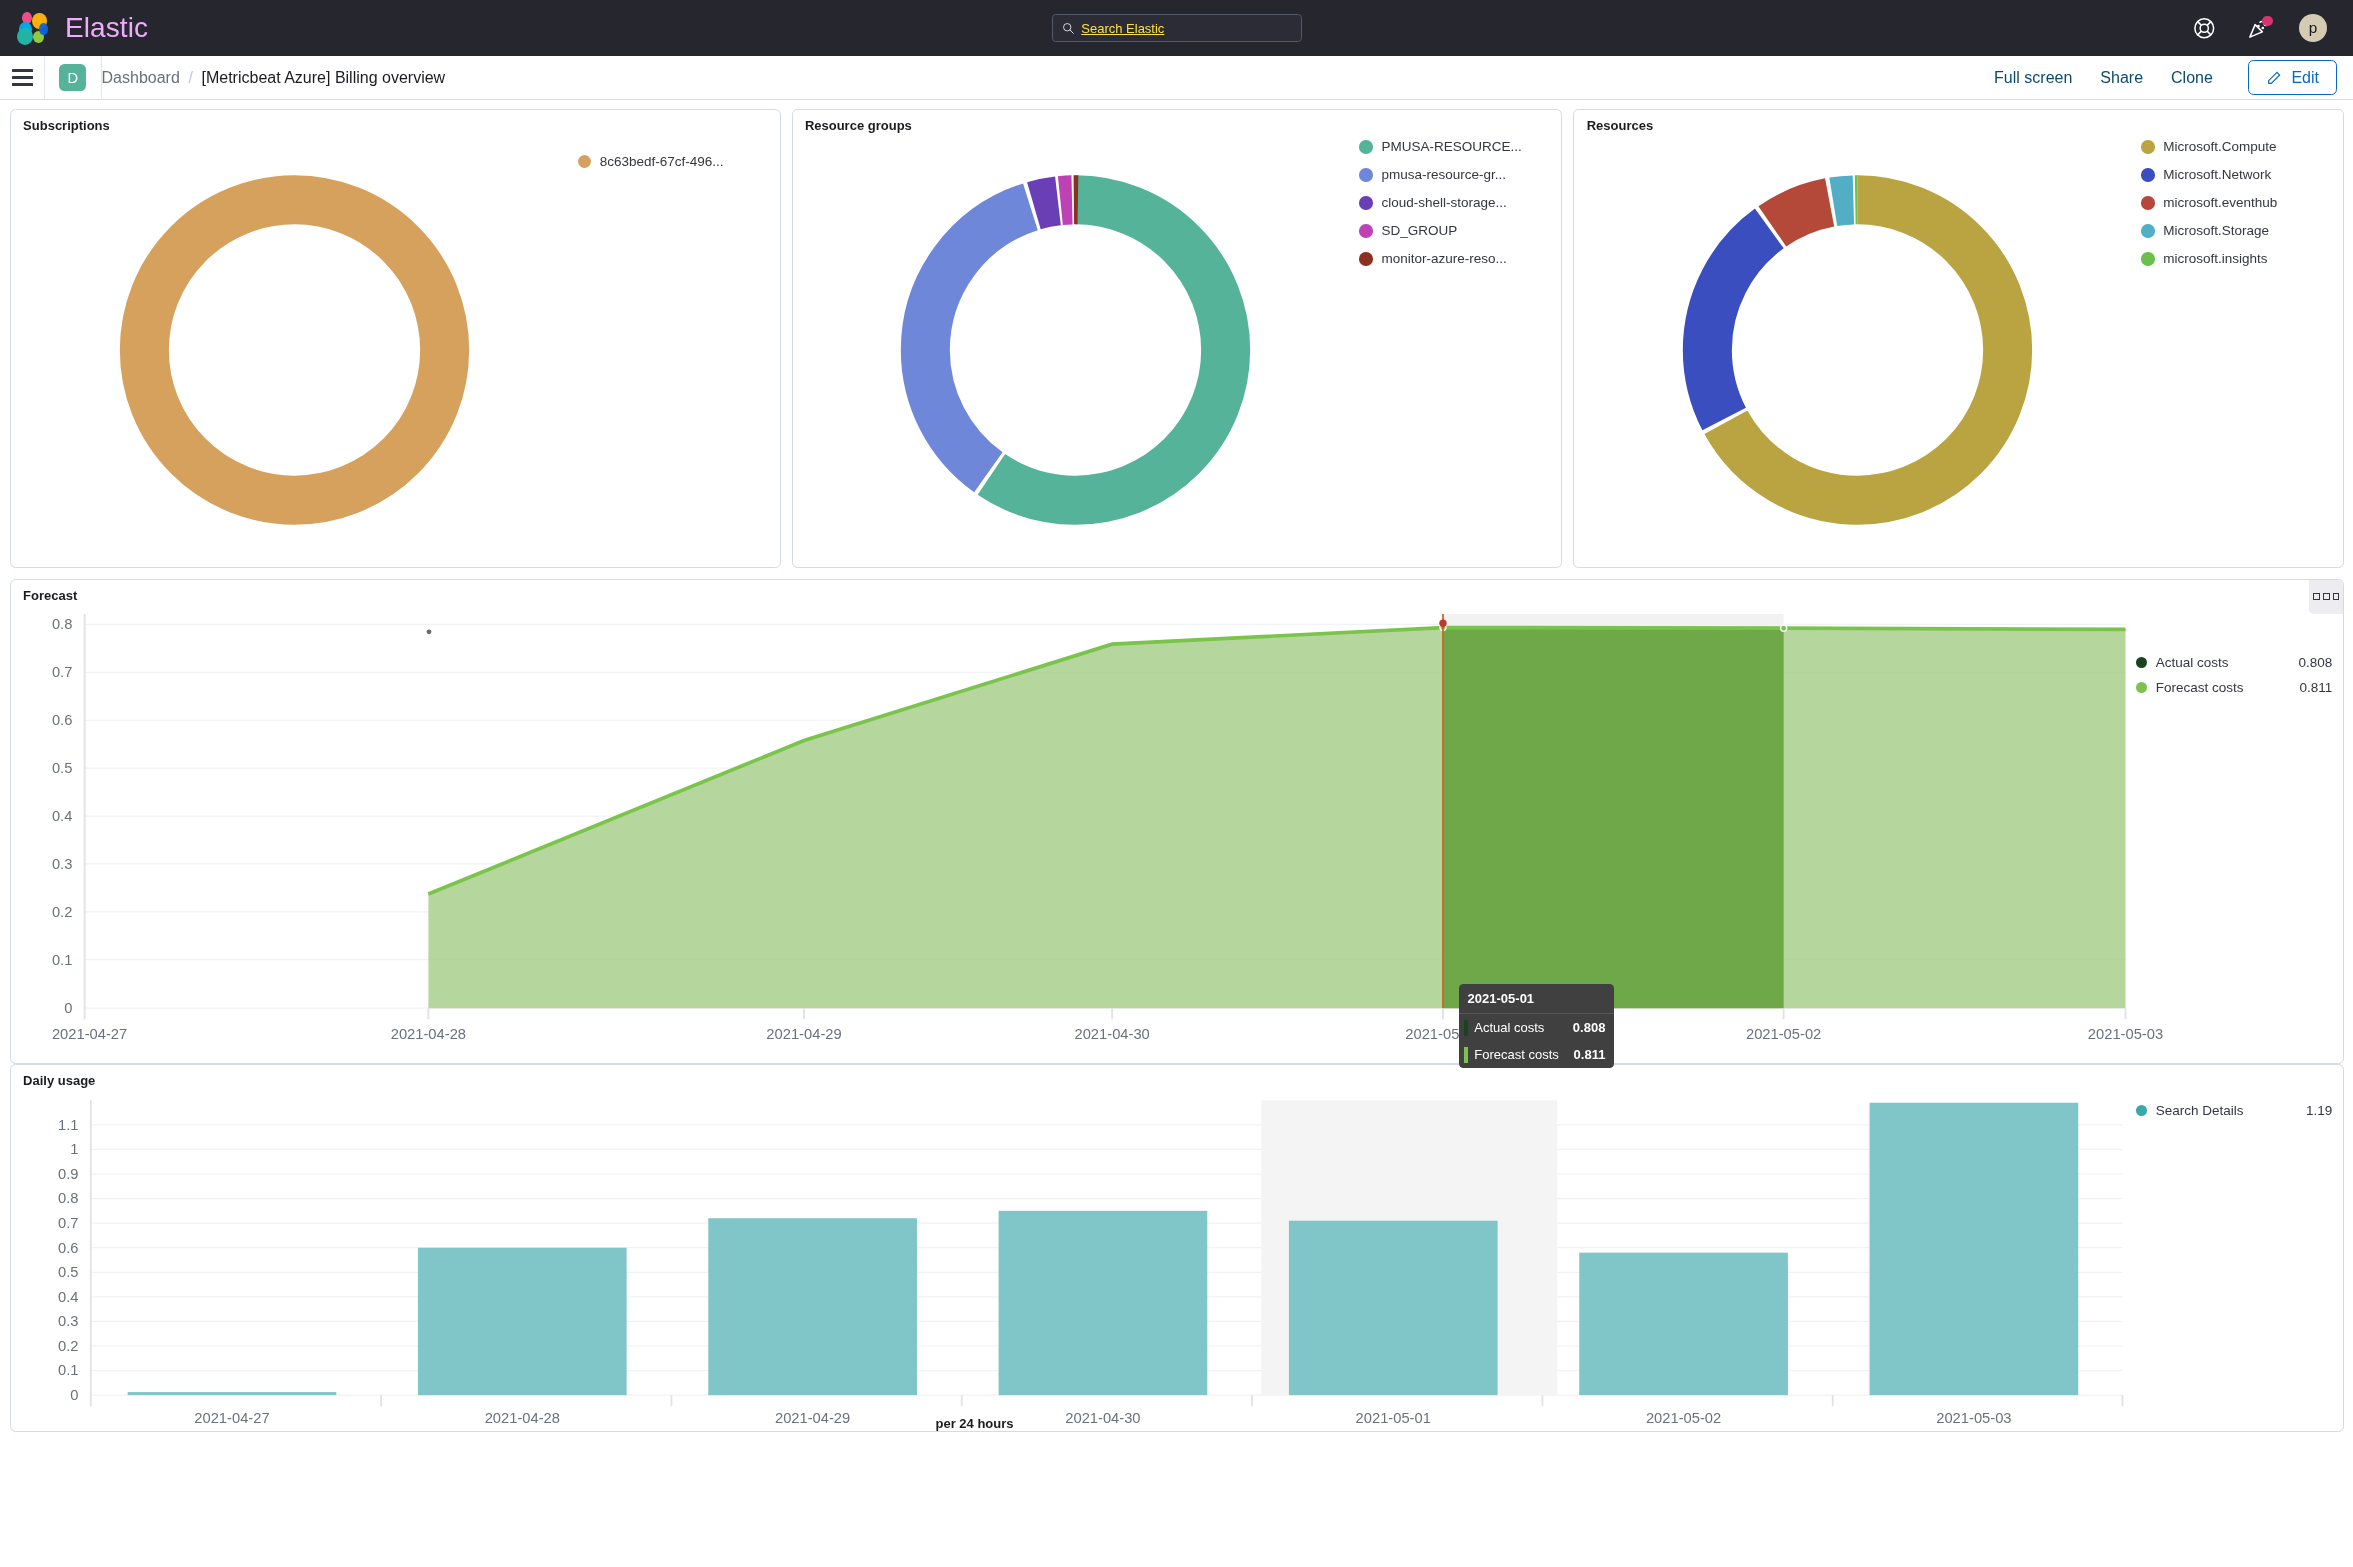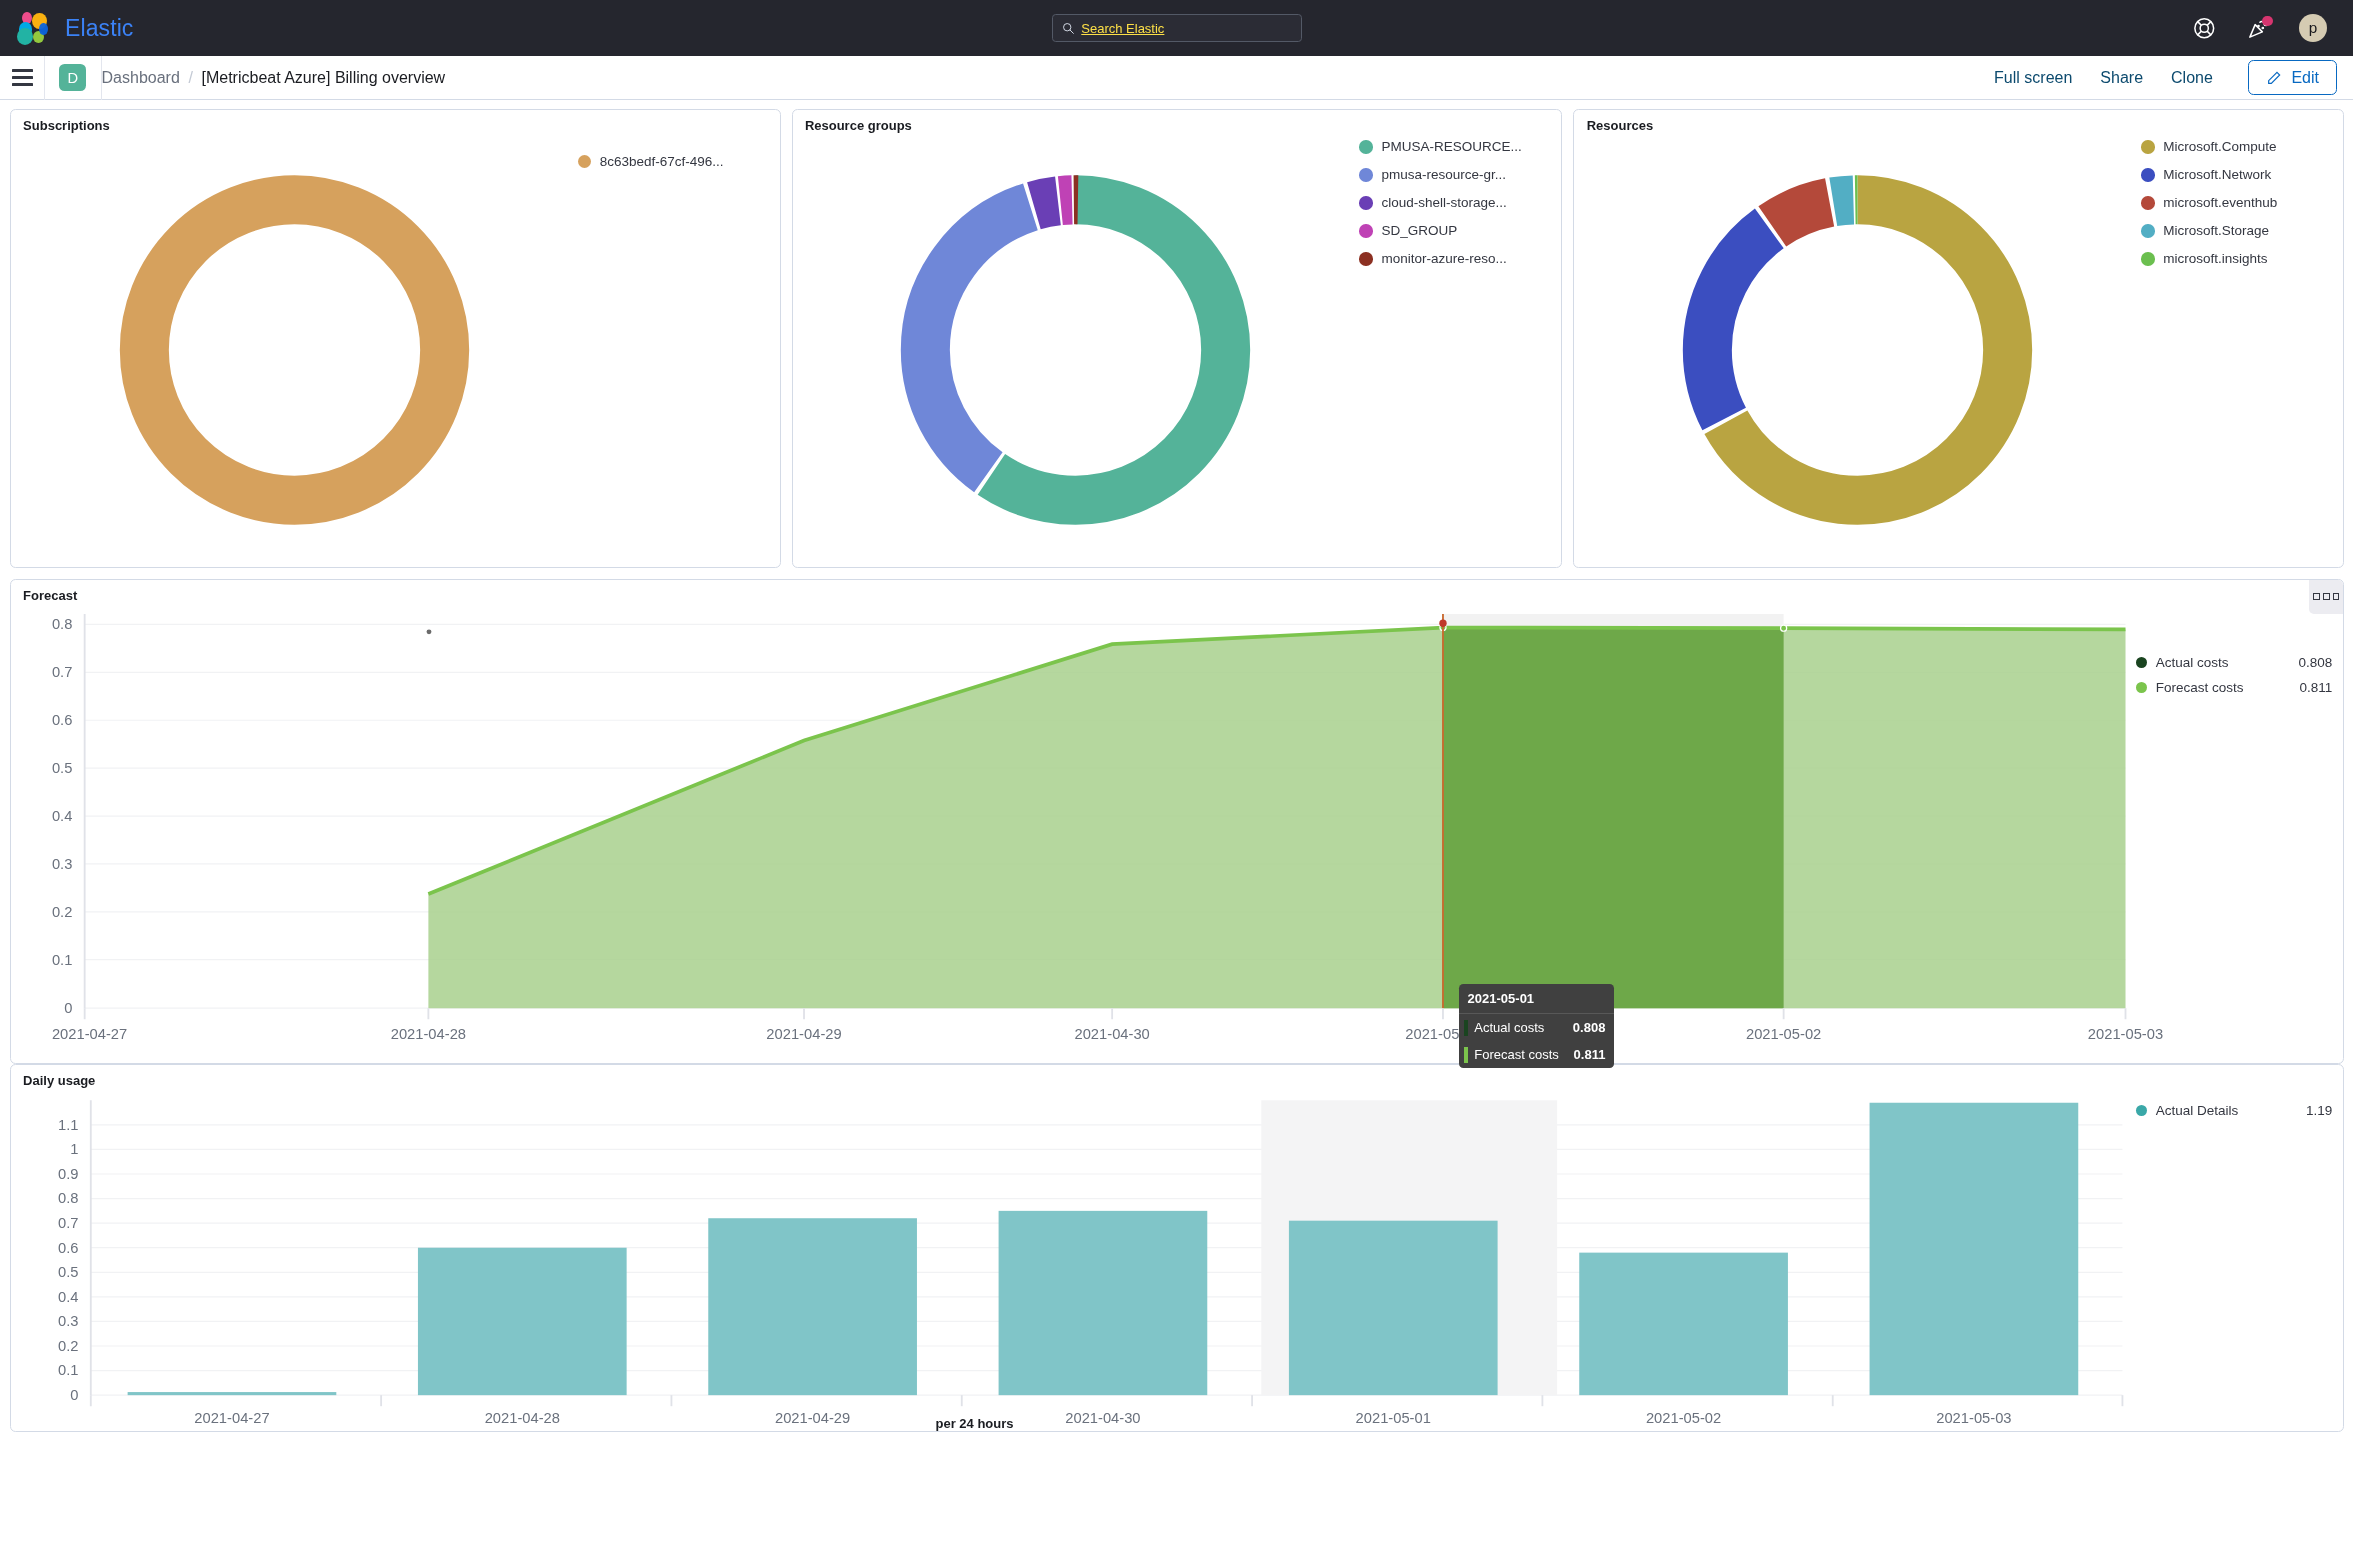--- a/index.html
+++ b/index.html
@@ -20,21 +20,21 @@
   }
   .brand { display: flex; align-items: center; gap: 16px; padding-left: 16px; }
   .elastic-logo { width: 33px; height: 33px; position: relative; }
   .elastic-logo span { position: absolute; border-radius: 50%; display:block; }
   .el-p1 { width:9.8px; height:12.3px; left:6.1px;  top:0px;   background:#ee4c8b; }
   .el-p2 { width:14.7px; height:16px; left:16px;  top:1.2px;   background:#f9b110; }
   .el-p3 { width:13.5px; height:14.7px; left:2.5px;   top:10.4px;  background:#00a9e5; }
   .el-p4 { width:16px; height:17px; left:1.2px;   top:16px;  background:#22b3a4; }
   .el-p5 { width:11px; height:12.3px; left:16.6px;  top:19.6px;  background:#93c83e; }
   .el-p6 { width:8.6px; height:12.3px; left:23px;  top:11px;  background:#0b64dd; opacity:.95;}
-  .brand-name { color:#3b82f6; font-size:23px; letter-spacing:0.1px; }
+  .brand-name { color:#f0abfc; font-size:28px; letter-spacing:0.1px; }
 
   #search-wrap {
     position:absolute; left:50%; transform:translateX(-50%);
     width: 250px; height: 28px;
   }
   #search-box {
     width: 100%; height: 100%;
     border: 0.6px solid #535966; border-radius: 3.7px;
     background: #2b2c35;
     display: flex; align-items: center; gap: 7.4px; padding: 0 8.6px;
@@ -488,21 +488,21 @@
           <text x="1779" y="546">2021-04-30</text>
           <text x="2252" y="546">2021-05-01</text>
           <text x="2725" y="546">2021-05-02</text>
           <text x="3198" y="546">2021-05-03</text>
         </g>
       </svg>
 
       <div class="chart-legend-right" style="top:14.7px;">
         <div class="cl-row">
           <span class="cl-dot" style="background:#3aa8a8"></span>
-          <span class="cl-name">Actual Details</span>
+          <span class="cl-name">Search Details</span>
           <span class="cl-val">1.19</span>
         </div>
       </div>
 
       <div class="axis-label-x" style="left:0; right:405px; bottom:1.2px;">per 24 hours</div>
     </div>
   </div>
 </div>
 
 <div id="forecast-tooltip">

